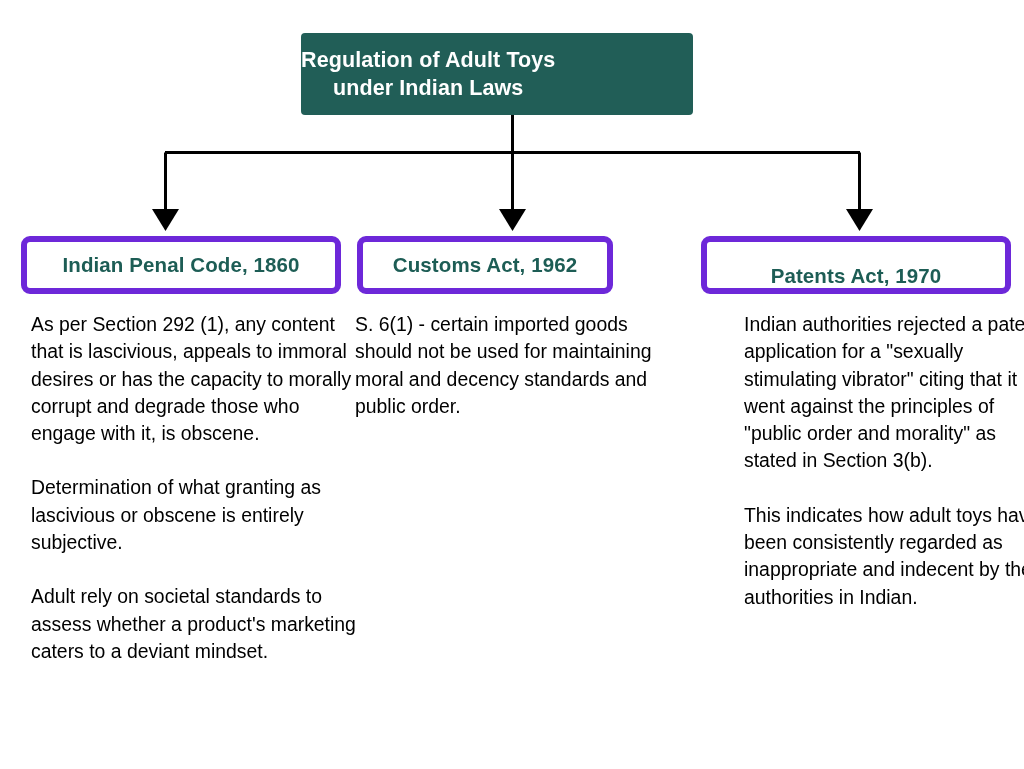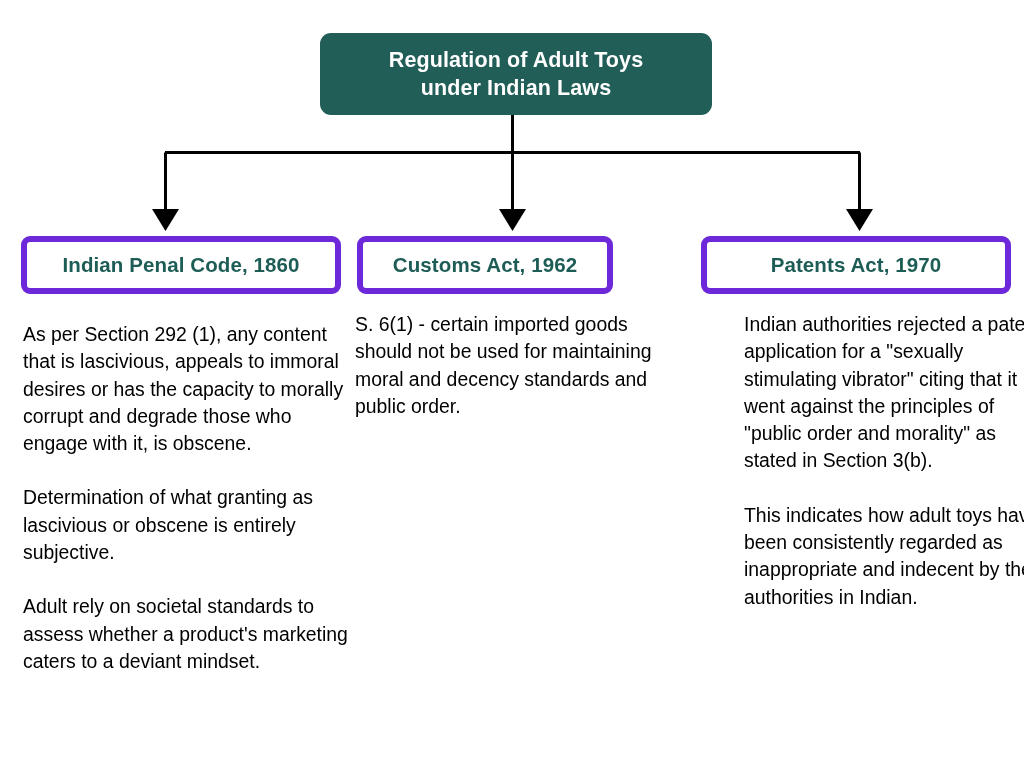--- a/index.html
+++ b/index.html
@@ -16,30 +16,29 @@
     position: relative;
     width: 1024px;
     height: 769px;
     background: #ffffff;
     overflow: hidden;
   }
 
   
   .root-node {
     position: absolute;
-    left: 320px;
+    left: 301px;
     top: 33px;
     width: 392px;
     height: 82px;
     background: #215e57;
-    border-radius: 11px;
+    border-radius: 4px;
     box-sizing: border-box;
     display: flex;
     align-items: center;
-    justify-content: center;
   }
   .root-node .root-title {
     color: #ffffff;
     font-size: 21.5px;
     font-weight: bold;
     line-height: 1.32;
     text-align: center;
     letter-spacing: 0.1px;
     white-space: pre-line;
   }
@@ -69,31 +68,31 @@
   }
   .cat-box .cat-label {
     color: #1d5d55;
     font-size: 20.5px;
     font-weight: bold;
     text-align: center;
     letter-spacing: 0.1px;
   }
   #cat-box-0 { left: 21px;  width: 320px; }
   #cat-box-1 { left: 357px; width: 256px; }
-  #cat-box-2 { left: 701px; width: 310px; }
+  #cat-box-2 { left: 701px; width: 310px; align-items: flex-end; }
 
   
   .col-body {
     position: absolute;
     top: 311px;
     color: #000000;
     font-size: 19.4px;
     line-height: 27.3px;
   }
-  #col-body-0 { left: 23px;  width: 325px; margin-top: 10px; }
+  #col-body-0 { left: 31px;  width: 325px; }
   #col-body-1 { left: 355px; width: 322px; }
   #col-body-2 { left: 700px; width: 308px; margin-left: 44px; }
 
   .col-body p {
     margin: 0 0 27px 0;
   }
   .col-body p:last-child {
     margin-bottom: 0;
   }
 </style>

